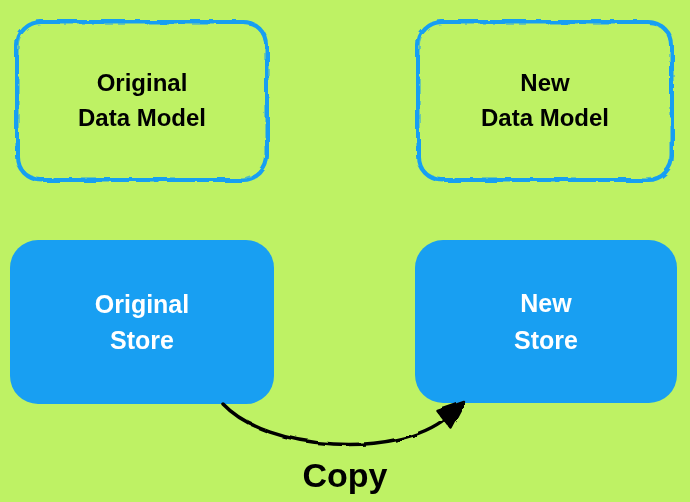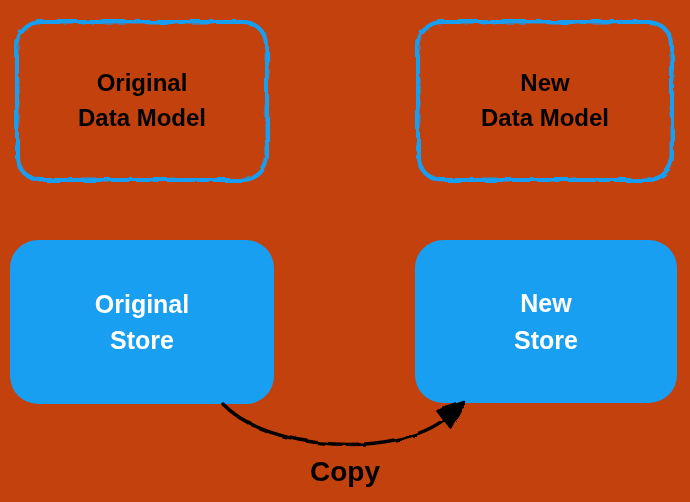--- a/index.html
+++ b/index.html
@@ -2,21 +2,21 @@
 <html style="--accent: #189FF2; --ink: #000000; --node-text: #FFFFFF;"><head>
 <meta charset="utf-8">
 <style>
   * { margin: 0; padding: 0; box-sizing: border-box; }
   html, body { background: #ffffff; }
   body {
     font-family: "Liberation Sans", "DejaVu Sans", sans-serif;
     width: 690px; height: 502px; overflow: hidden;
   }
   .canvas {
-    position: relative; width: 690px; height: 502px; background: #c2410c;
+    position: relative; width: 690px; height: 502px; background: #bef264;
   }
   .node {
     position: absolute;
     display: flex; align-items: center; justify-content: center;
     text-align: center;
   }
   .node .label {
     white-space: pre-line;
     font-weight: 700;
     line-height: 1.45;
@@ -34,21 +34,21 @@
   .border-svg { position: absolute; inset: 0; width: 100%; height: 100%; z-index: 1; }
   .sk1 { fill: none; stroke: var(--accent); stroke-width: 4;   filter: url(#rough1); }
   .sk2 { fill: none; stroke: var(--accent); stroke-width: 2.5; opacity: .65; filter: url(#rough2); }
 
   .arrow-svg { position: absolute; left: 0; top: 0; width: 690px; height: 502px; z-index: 3; pointer-events: none; }
   .shaft { fill: none; stroke: var(--ink); stroke-width: 3.5; stroke-linecap: round; filter: url(#rough1); }
   .head  { fill: var(--ink); stroke: var(--ink); stroke-width: 2.5; stroke-linejoin: round; filter: url(#rough2); }
 
   .edge-label {
     position: absolute; left: 293px; top: 456px; width: 104px;
-    text-align: center; font-size: 28px; font-weight: 700; color: var(--ink);
+    text-align: center; font-size: 34px; font-weight: 700; color: var(--ink);
     z-index: 4;
   }
   .svg-defs { position: absolute; width: 0; height: 0; }
 </style>
 </head>
 <body>
 
 <svg class="svg-defs" aria-hidden="true">
   <defs>
     <filter id="rough1" x="-10%" y="-10%" width="120%" height="120%">

